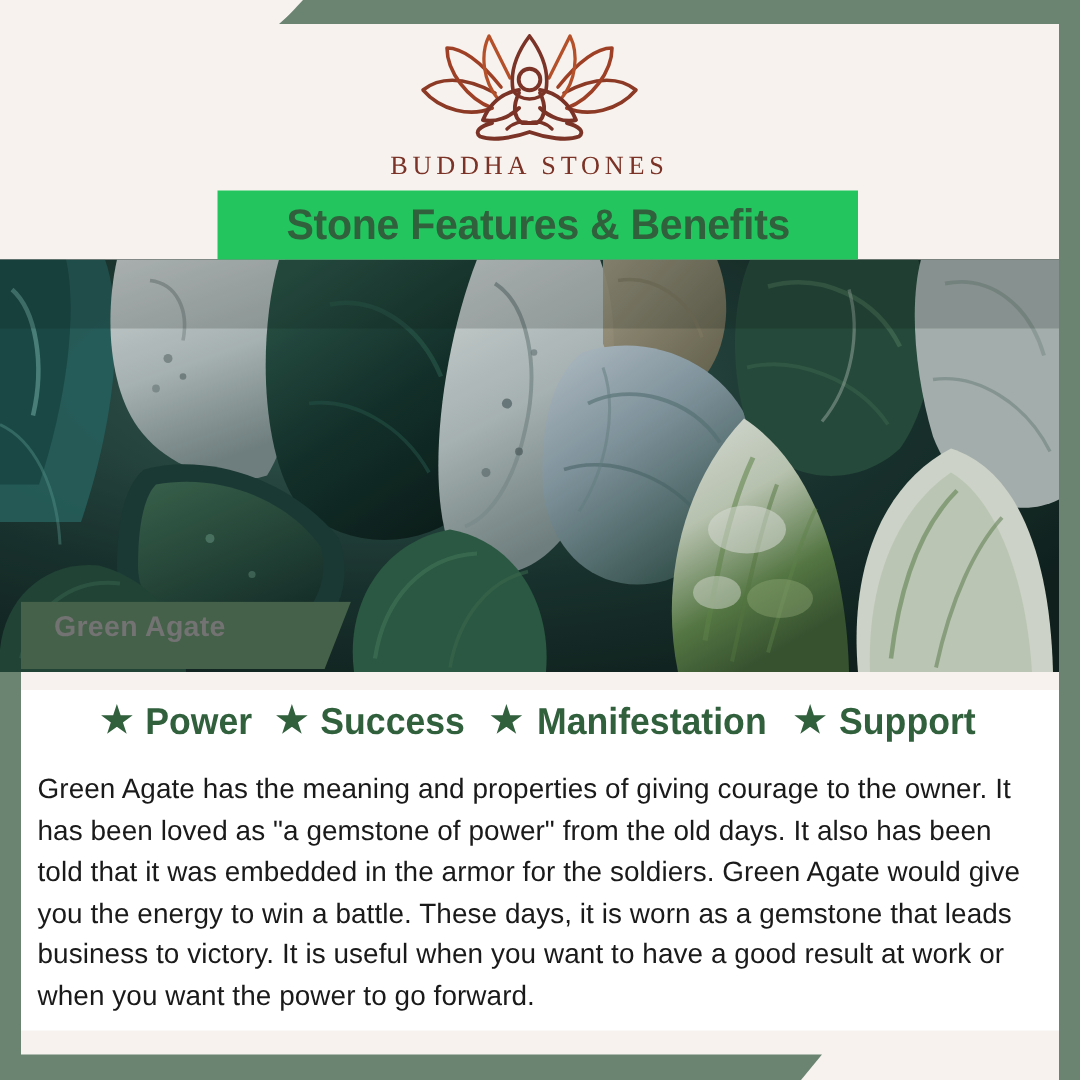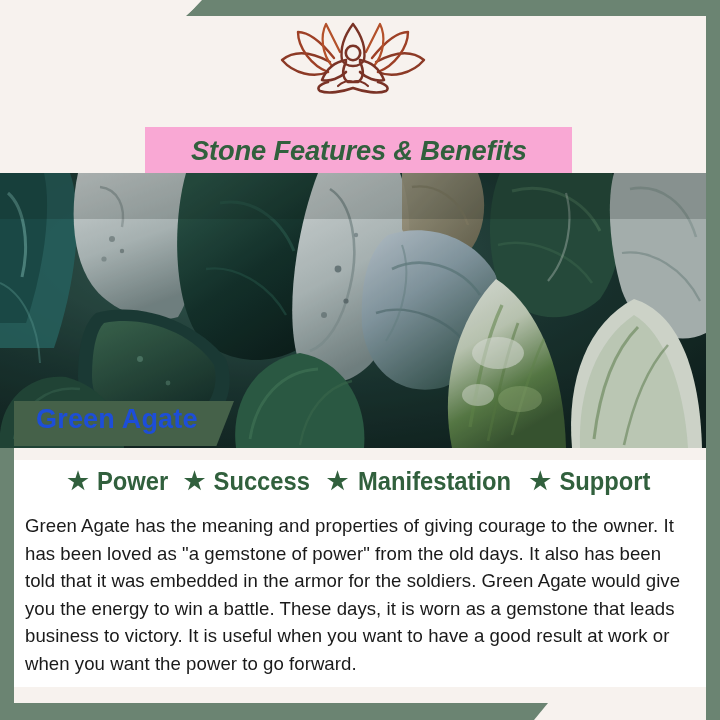--- a/index.html
+++ b/index.html
@@ -27,24 +27,23 @@
     font-family:"Liberation Serif", serif;
     font-size:17.5px;
     letter-spacing:3.2px;
     color:#7a3326;
     font-weight:400;
   }
 
   
   #title-plaque {
     position:absolute; left:145px; top:127px; width:427px; height:46px;
-    background:#f9a8d4;
+    background:#22c55e;
     display:flex; align-items:center; justify-content:center;
     z-index:20;
-    font-style:italic;
   }
   #title-text {
     font-family:"Liberation Sans Narrow","Liberation Sans", sans-serif;
     font-size:28.5px; font-weight:700;
     color:#31603d;
     letter-spacing:-0.2px;
     white-space:nowrap;
     transform:scaleX(0.96);
   }
 
@@ -61,21 +60,21 @@
     z-index:25;
   }
   #stone-banner .shape {
     position:absolute; inset:0;
     background:#456149;
     clip-path:polygon(0 0, 100% 0, 92% 100%, 0 100%);
   }
   #stone-name {
     position:absolute; left:22px; top:0; height:36px;
     display:flex; align-items:center;
-    color:#1d4ed8; font-size:27px; font-weight:700;
+    color:#737373; font-size:19px; font-weight:700;
     letter-spacing:0.2px;
   }
 
   
   #body-panel {
     position:absolute; left:14px; top:448px; width:692px; height:239px;
     background:#ffffff;
   }
   #panel-topstrip {
     position:absolute; left:0; top:0; width:100%; height:12px;
@@ -139,20 +138,21 @@
 
         <path d="M78 40 C74 48 74 56 80 60 L90 60 C96 56 96 48 92 40" stroke="#7a3326" stroke-width="2.6"></path>
 
         <path d="M60 60 C52 62 48 66 52 69 C60 72 74 70 85 66
                  C96 70 110 72 118 69 C122 66 118 62 110 60" stroke="#7a3326" stroke-width="2.6"></path>
         <path d="M70 64 C74 60 80 58 85 60 C90 58 96 60 100 64" stroke="#7a3326" stroke-width="2.2"></path>
       </g>
     </svg>
   </div>
 
+  <div id="brand-name">BUDDHA STONES</div>
 </div>
 
 <div id="title-plaque">
   <div id="title-text">Stone Features &amp; Benefits</div>
 </div>
 
 <div id="photo">
   <svg viewBox="0 0 706 275" preserveAspectRatio="none" aria-hidden="true">
     <defs>
       <radialGradient id="gStoneA" cx="35%" cy="30%" r="80%">

